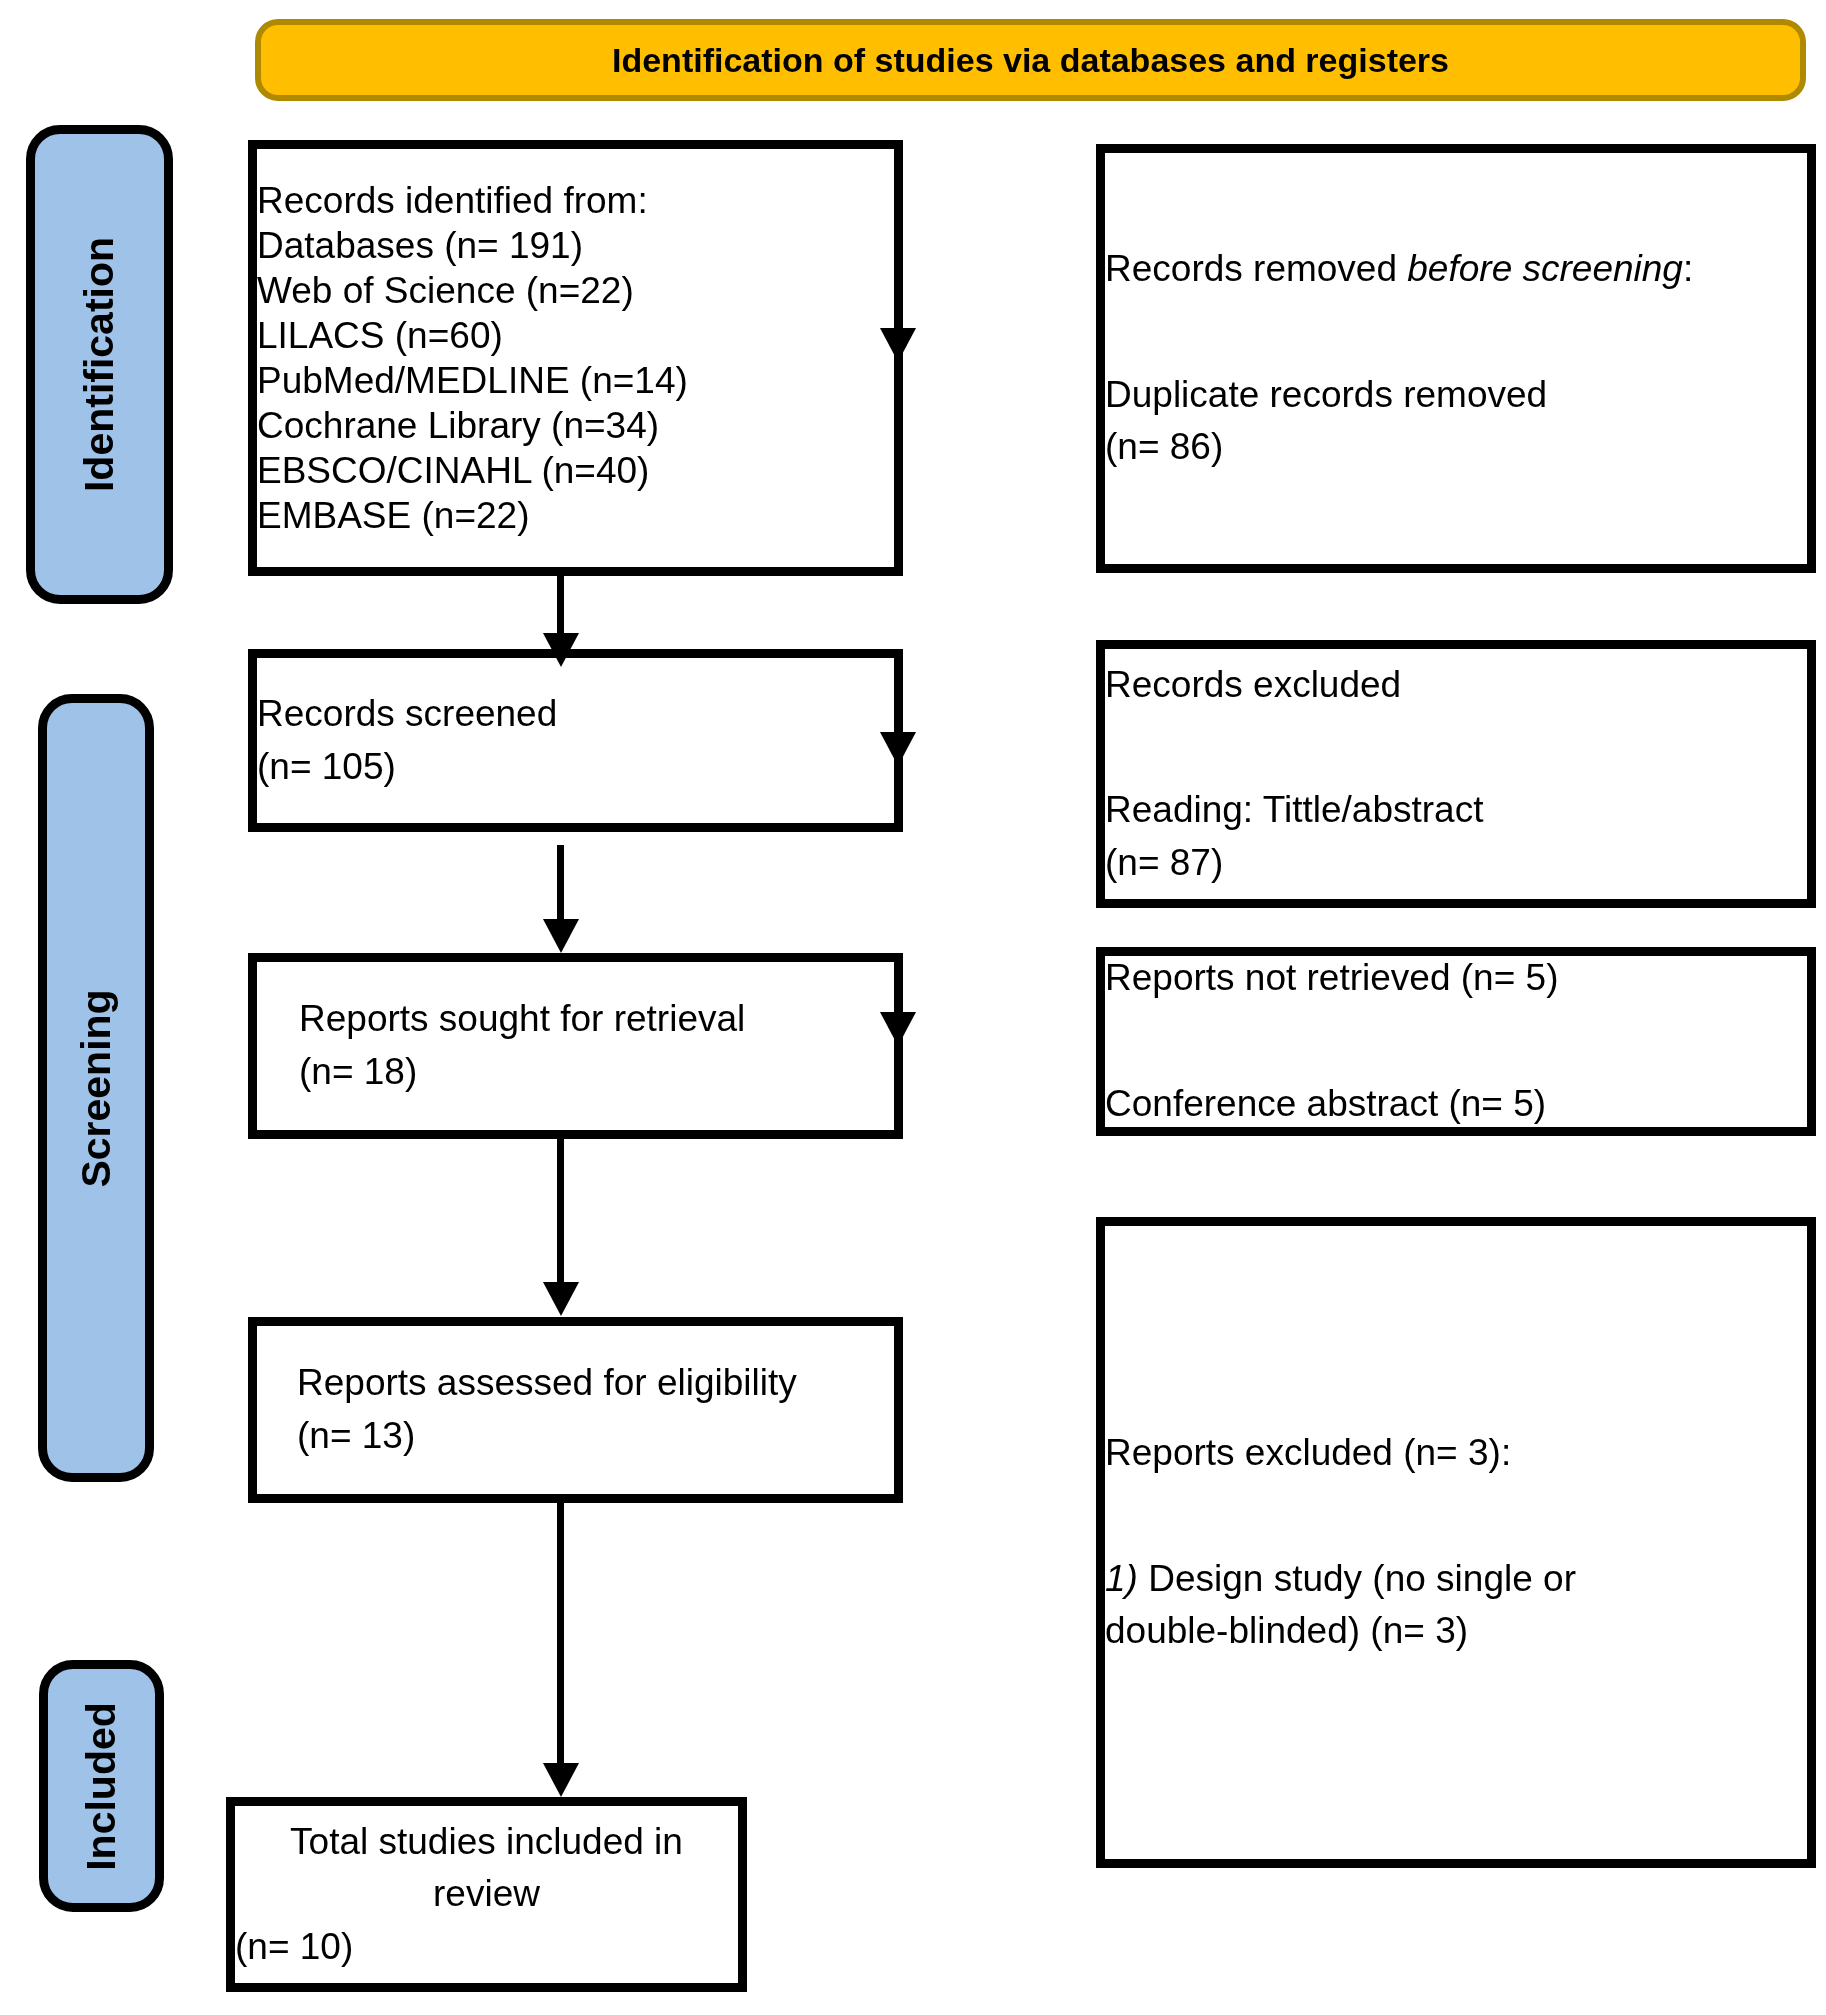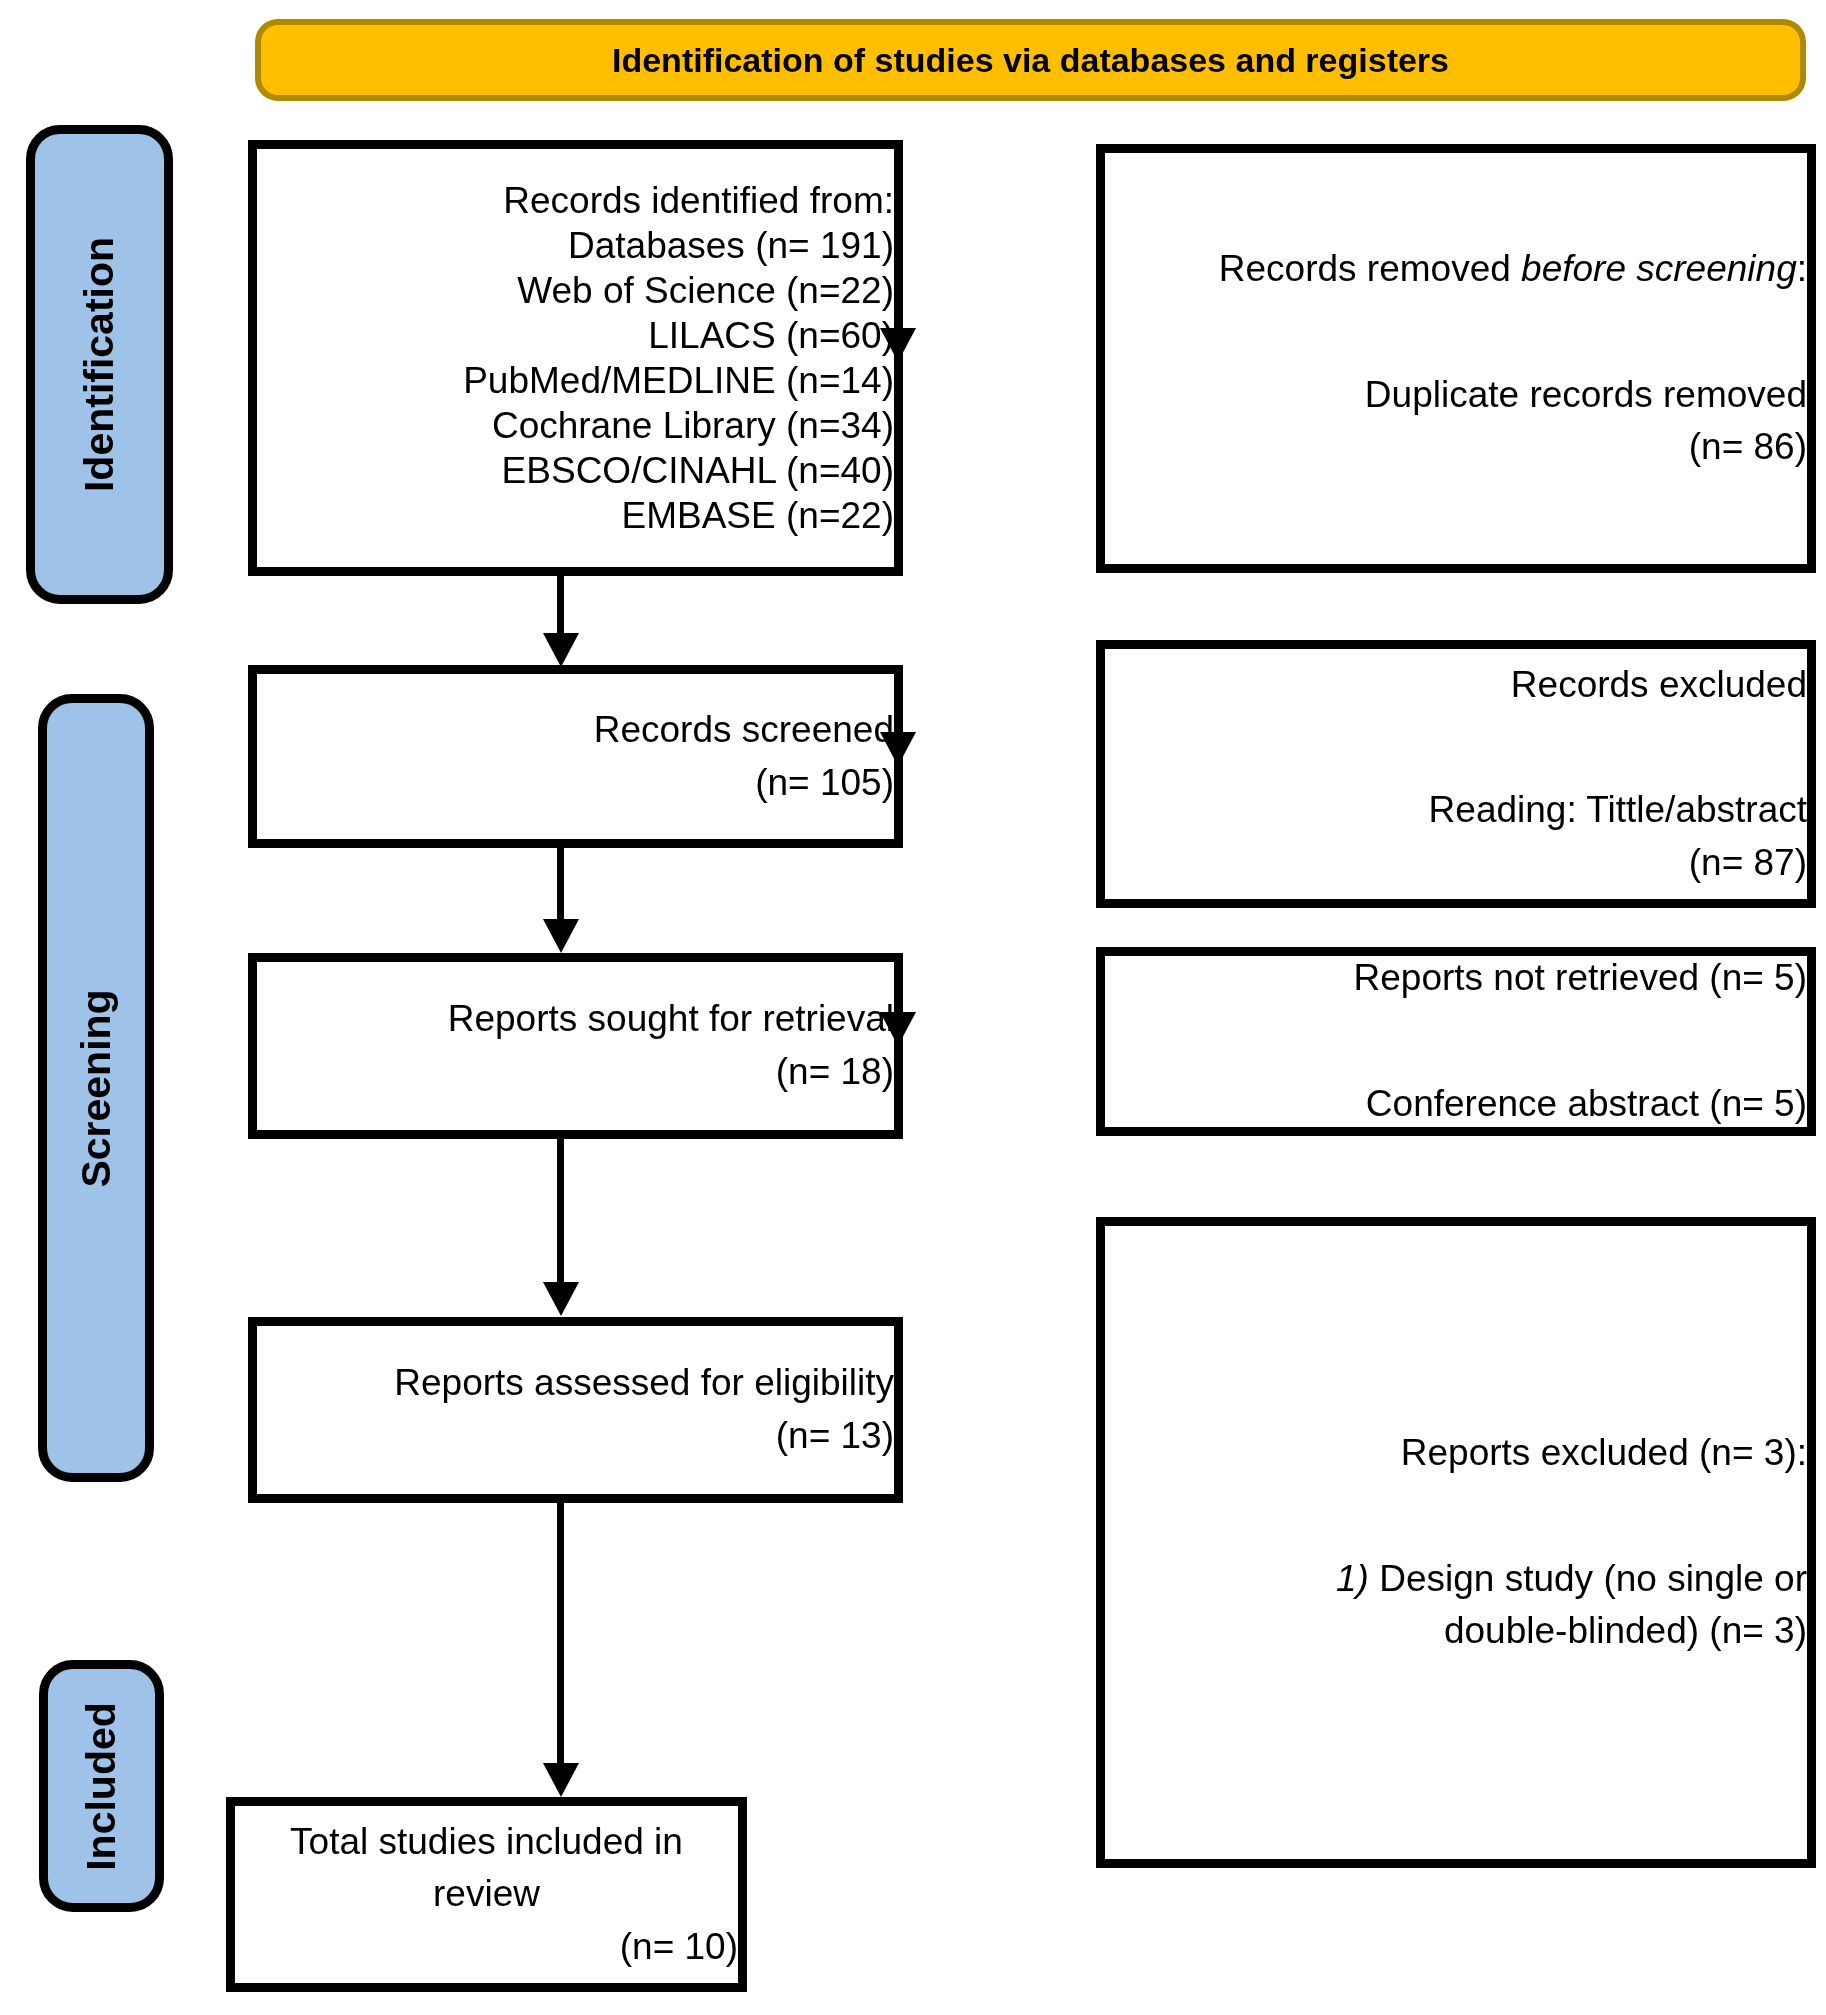--- a/index.html
+++ b/index.html
@@ -18,21 +18,21 @@
     position:absolute;box-sizing:border-box;
     background:var(--stage-bg,#9FC3E8);border:9.6px solid #000;border-radius:34px;
     display:flex;align-items:center;justify-content:center;
   }
   .stage .vtext{
     transform:rotate(-90deg);white-space:nowrap;
     font-size:41px;font-weight:bold;
   }
   .box{
     position:absolute;box-sizing:border-box;background:#fff;border:9px solid #000;
-    display:flex;flex-direction:column;align-items:flex-end;justify-content:center;
+    display:flex;flex-direction:column;align-items:flex-start;justify-content:center;
     text-align:center;font-size:37px;line-height:1.22;
   }
   .box.sp{line-height:1.42;}
   .gap{margin-top:73px;}
   .vline{position:absolute;width:6.8px;background:var(--line,#000);}
   .ahead{
     position:absolute;width:0;height:0;
     border-left:18px solid transparent;border-right:18px solid transparent;
     border-top:34px solid var(--line,#000);
   }
@@ -61,21 +61,21 @@
     <div>Records identified from:</div>
     <div>Databases (n= 191)</div>
     <div>Web of Science (n=22)</div>
     <div>LILACS (n=60)</div>
     <div>PubMed/MEDLINE (n=14)</div>
     <div>Cochrane Library (n=34)</div>
     <div>EBSCO/CINAHL (n=40)</div>
     <div>EMBASE (n=22)</div>
   </div>
 
-  <div class="box sp" style="left:248px;top:665px;width:655px;height:183px;">
+  <div class="box sp" style="left:248px;top:649px;width:655px;height:183px;">
     <div>Records screened</div>
     <div>(n= 105)</div>
   </div>
 
   <div class="box sp" style="left:248px;top:953px;width:655px;height:186px;padding-left:42px;">
     <div>Reports sought for retrieval</div>
     <div>(n= 18)</div>
   </div>
 
   <div class="box sp" style="left:248px;top:1317px;width:655px;height:186px;padding-left:40px;">

